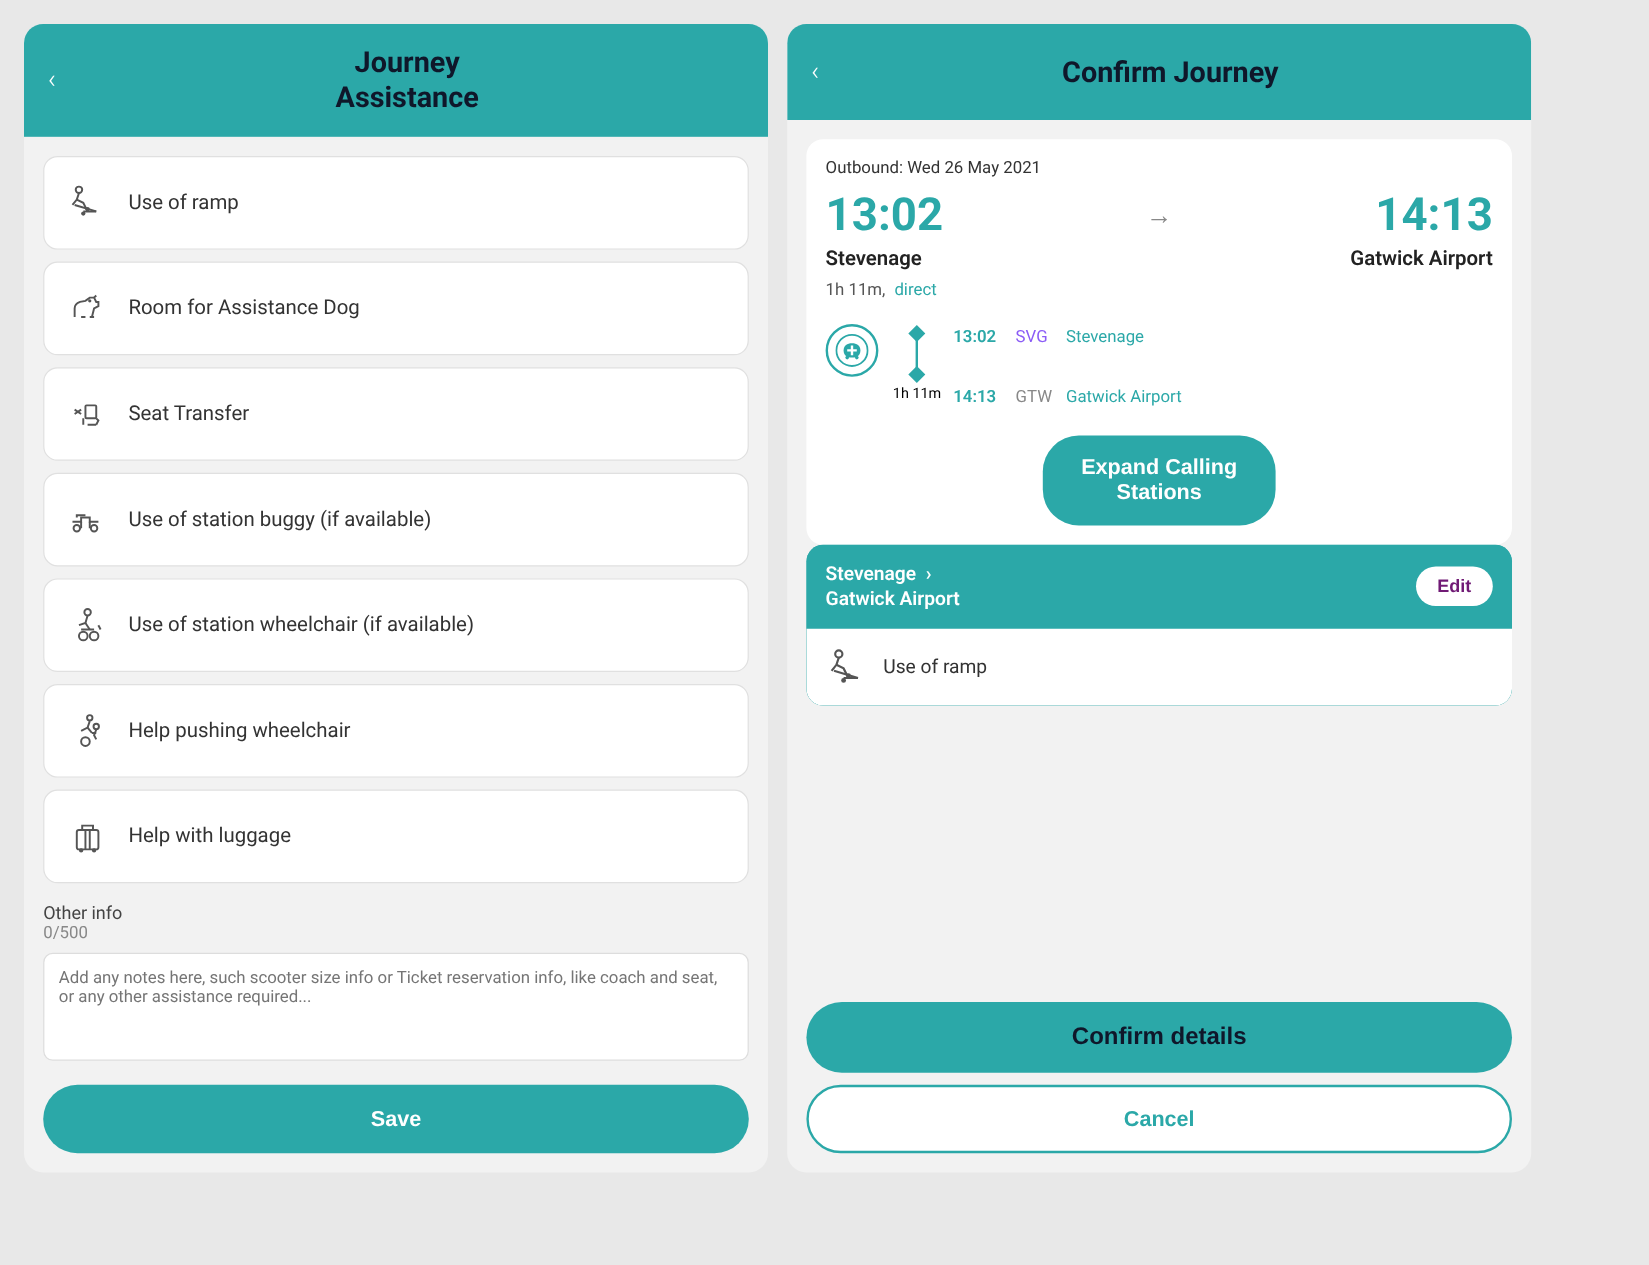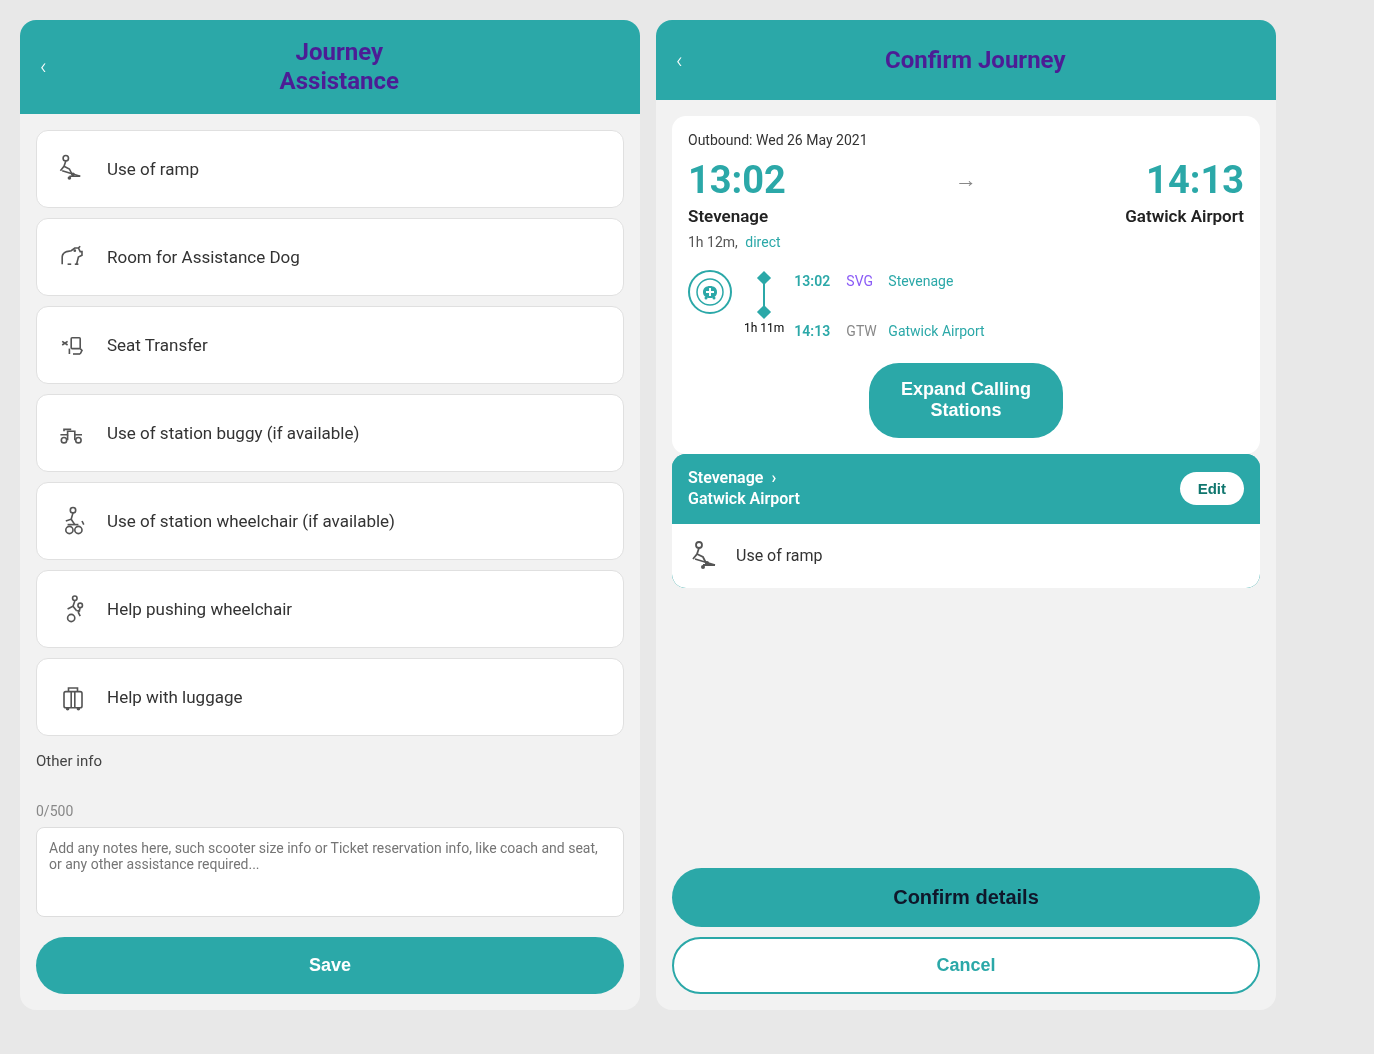--- a/index.html
+++ b/index.html
@@ -36,21 +36,21 @@
       min-height: 90px;
     }
     .back-btn {
       color: white;
       font-size: 22px;
       cursor: pointer;
       font-weight: 300;
       flex-shrink: 0;
     }
     .panel-header-title {
-      color: #4c1d95;
+      color: #0f172a;
       font-size: 24px;
       font-weight: 700;
       text-align: center;
       flex: 1;
       line-height: 1.2;
     }
     .panel-content {
       padding: 16px;
       display: flex;
       flex-direction: column;
@@ -93,21 +93,20 @@
       margin-bottom: 8px;
       flex-direction: column;
     }
     .other-info-label {
       font-size: 15px;
       color: #444;
     }
     .other-info-count {
       font-size: 14px;
       color: #888;
-      margin-top: 33px;
     }
     .other-info-textarea {
       width: 100%;
       border: 1px solid #ddd;
       border-radius: 8px;
       padding: 12px;
       font-size: 14px;
       color: #aaa;
       resize: none;
       height: 90px;
@@ -270,21 +269,21 @@
       justify-content: space-between;
     }
     .route-header-text {
       color: white;
       font-size: 16px;
       font-weight: 600;
       line-height: 1.3;
     }
     .edit-btn {
       background: white;
-      color: #0f766e;
+      color: #701a75;
       border: none;
       border-radius: 20px;
       padding: 8px 18px;
       font-size: 15px;
       font-weight: 600;
       cursor: pointer;
     }
     .route-detail {
       background: white;
       border-radius: 0 0 14px 14px;
@@ -498,21 +497,21 @@
           <span class="arrow-icon">→</span>
           <span class="time-big">14:13</span>
         </div>
 
         <div class="stations-row">
           <span class="station-name">Stevenage</span>
           <span class="station-name">Gatwick Airport</span>
         </div>
 
         <div class="duration-row">
-          <span>1h 12m,</span>
+          <span>1h 11m,</span>
           <a href="#" style="color:#2ba8a8; text-decoration:none; margin-left:4px;">direct</a>
         </div>
 
         <div class="journey-detail">
           <div class="train-logo">
             <svg viewBox="0 0 28 28" fill="none">
               <circle cx="14" cy="14" r="13" stroke="#2ba8a8" stroke-width="1.5"></circle>
               <path d="M7 14 C7 10 10 8 14 8 C18 8 21 10 21 14 C21 18 18 20 14 20 C10 20 7 18 7 14Z" fill="#2ba8a8"></path>
               <path d="M10 14 L18 14 M14 10 L14 18" stroke="white" stroke-width="2"></path>
               <circle cx="10" cy="20" r="1.5" fill="#2ba8a8"></circle>

